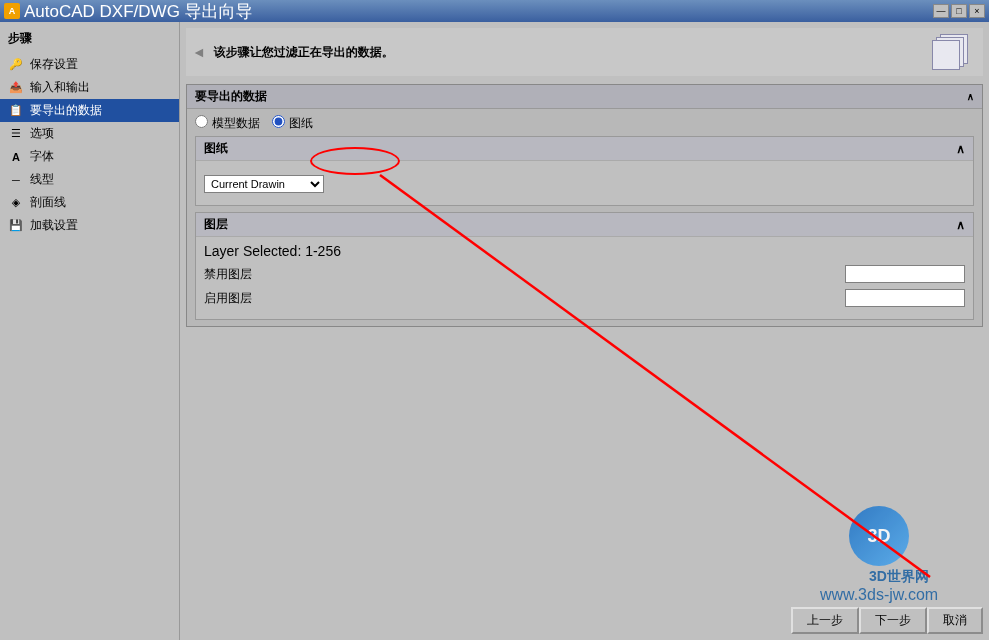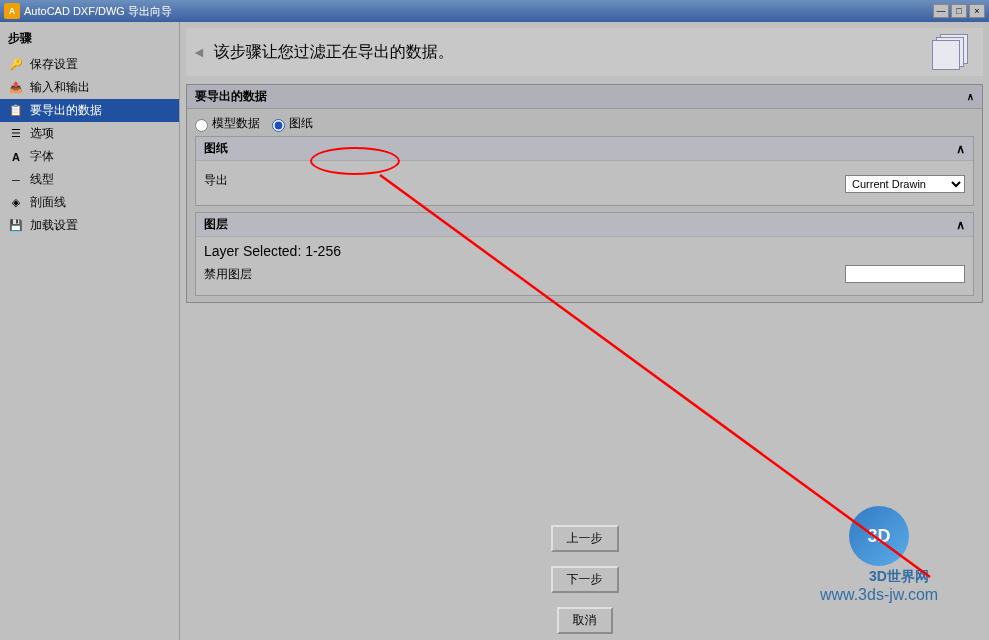--- a/index.html
+++ b/index.html
@@ -34,21 +34,21 @@
       background: #f0a000;
       border-radius: 2px;
       display: flex;
       align-items: center;
       justify-content: center;
       font-size: 9px;
       color: white;
       font-weight: bold;
     }
     .title-text {
-      font-size: 11px;
+      font-size: 17px;
       color: white;
     }
     .title-controls {
       display: flex;
       gap: 2px;
     }
     .title-btn {
       width: 16px;
       height: 14px;
       background: #c0c0c0;
@@ -123,23 +123,24 @@
       gap: 8px;
       margin-bottom: 8px;
       padding: 4px 6px;
       background: #c8c8c8;
     }
     .info-arrow {
       color: #808080;
       font-size: 14px;
     }
     .info-text {
-      font-size: 16px;
+      font-size: 12px;
       color: #000;
       flex: 1;
+      font-weight: bold;
     }
     .info-icon-box {
       width: 50px;
       height: 40px;
       display: flex;
       align-items: center;
       justify-content: center;
     }
 
     
@@ -169,21 +170,21 @@
 
     
     .radio-group {
       display: flex;
       gap: 12px;
       align-items: center;
       margin-bottom: 4px;
     }
     .radio-label {
       display: flex;
-      align-items: flex-end;
+      align-items: flex-start;
       gap: 4px;
       font-size: 12px;
       cursor: pointer;
     }
 
     
     .sub-section {
       background: #c0c0c0;
       border: 1px solid #999;
       margin-top: 4px;
@@ -240,22 +241,21 @@
 
     
     .bottom-bar {
       position: absolute;
       bottom: 6px;
       left: 6px;
       right: 6px;
       display: flex;
       justify-content: flex-end;
       align-items: center;
-      gap: 14px;
-      flex-direction: column;
+      gap: 0;
     }
     .btn {
       background: #c0c0c0;
       border: 2px outset #e0e0e0;
       padding: 3px 14px;
       font-size: 12px;
       cursor: pointer;
       font-family: "SimSun", "宋体", sans-serif;
       min-width: 55px;
       text-align: center;
@@ -436,39 +436,42 @@
           </label>
         </div>
 
         <div class="sub-section">
           <div class="sub-section-header">
             <span>图纸</span>
             <span>∧</span>
           </div>
           <div class="sub-section-body">
             <div class="form-row">
-              <span class="form-label">导出</span>
               <select class="form-select">
                 <option>Current Drawin</option>
               </select>
             </div>
           </div>
         </div>
 
         <div class="sub-section" style="margin-top:6px;">
           <div class="sub-section-header">
             <span>图层</span>
             <span>∧</span>
           </div>
           <div class="sub-section-body">
             <div class="layer-info">Layer Selected: 1-256</div>
             <div class="form-row">
               <span class="form-label">禁用图层</span>
               <input type="text" class="form-input" value="" style="">
             </div>
+            <div class="form-row">
+              <span class="form-label">启用图层</span>
+              <input type="text" class="form-input" value="" style="">
+            </div>
           </div>
         </div>
 
       </div>
     </div>
 
     <div class="bottom-bar">
       <button class="btn">上一步</button>
       <button class="btn">下一步</button>
       <button class="btn">取消</button>

